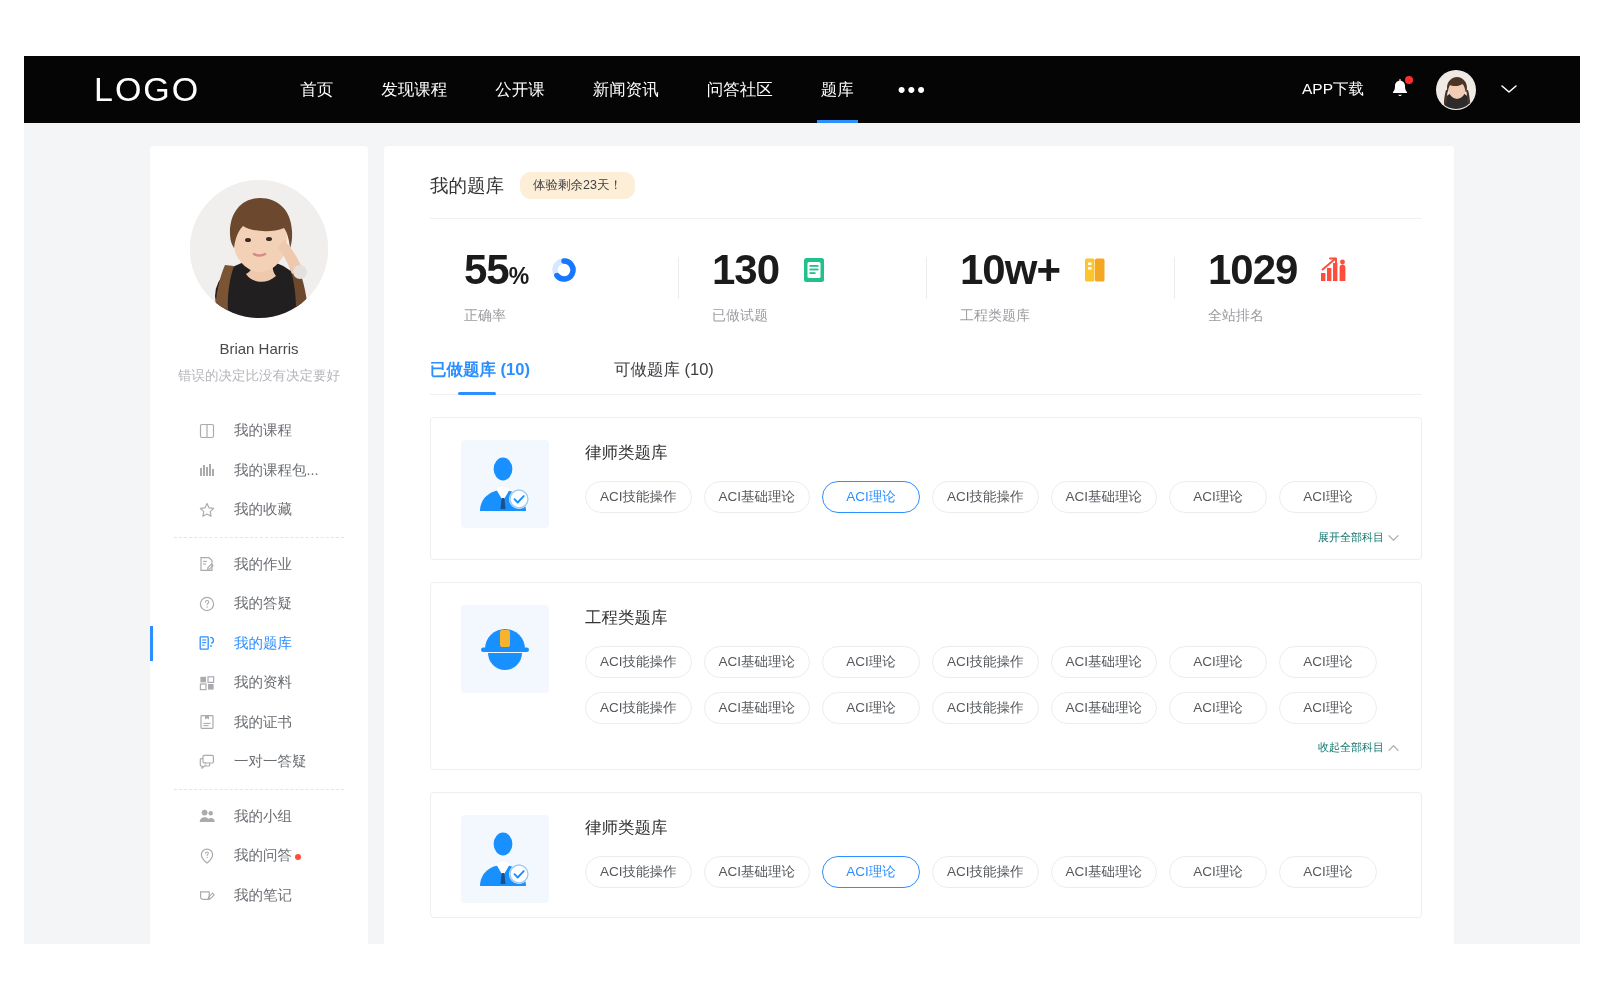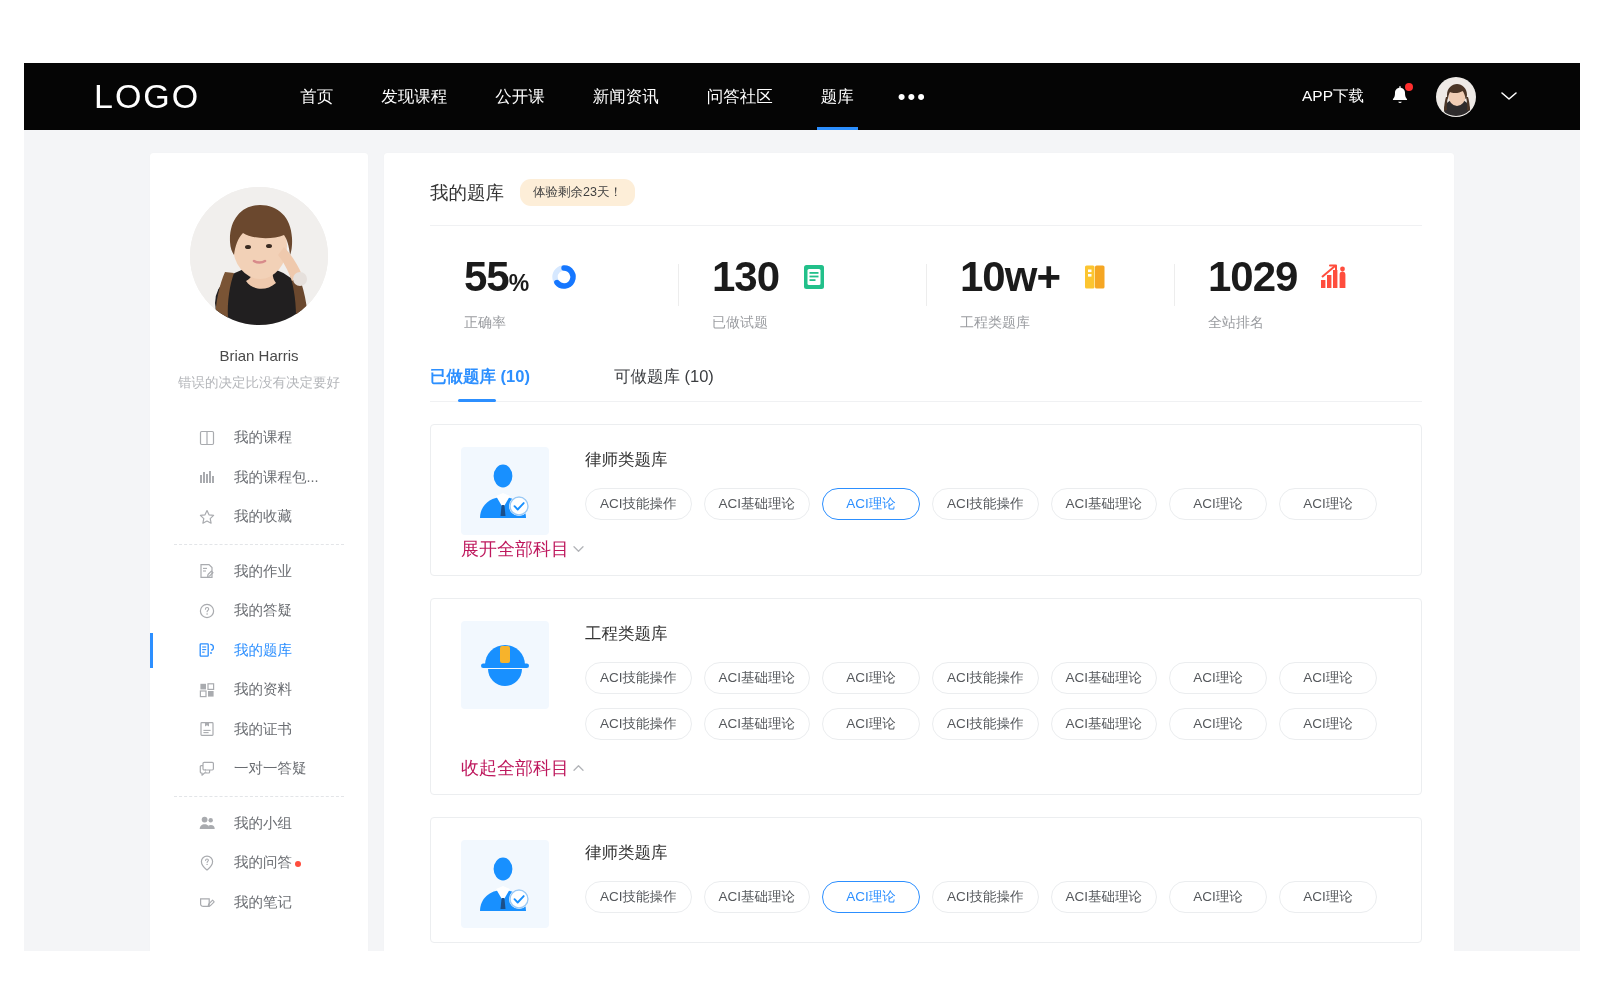--- a/index.html
+++ b/index.html
@@ -4,21 +4,21 @@
 <style>
   * { box-sizing: border-box; margin: 0; padding: 0; }
   html, body {
     width: 1600px; height: 990px;
     background: #ffffff;
     font-family: "Liberation Sans", "DejaVu Sans", sans-serif;
     overflow: hidden;
   }
   #app {
     position: absolute;
-    left: 24px; top: 63px;
+    left: 24px; top: 56px;
     width: 1556px; height: 888px;
     background: #f4f5f7;
     overflow: hidden;
   }
 
   
   .topnav {
     height: 67px;
     background: #050505;
     display: flex;
@@ -266,22 +266,22 @@
     padding: 0 14px;
     display: flex; align-items: center; justify-content: center;
     font-size: 13.5px;
     color: #55585c;
     cursor: pointer;
     white-space: nowrap;
     background: #fff;
   }
   .chip.sel { border-color: #2c8fff; color: #2c8fff; }
   .card-foot {
-    display: flex; justify-content: flex-start;
-    font-size: 18px; color: #be185d;
+    display: flex; justify-content: flex-end;
+    font-size: 11px; color: #0f766e;
     margin-top: 2px; cursor: pointer;
     align-items: center; gap: 4px;
   }
 </style>
 </head>
 <body>
 
 <div id="app">
 
   <div class="topnav">

